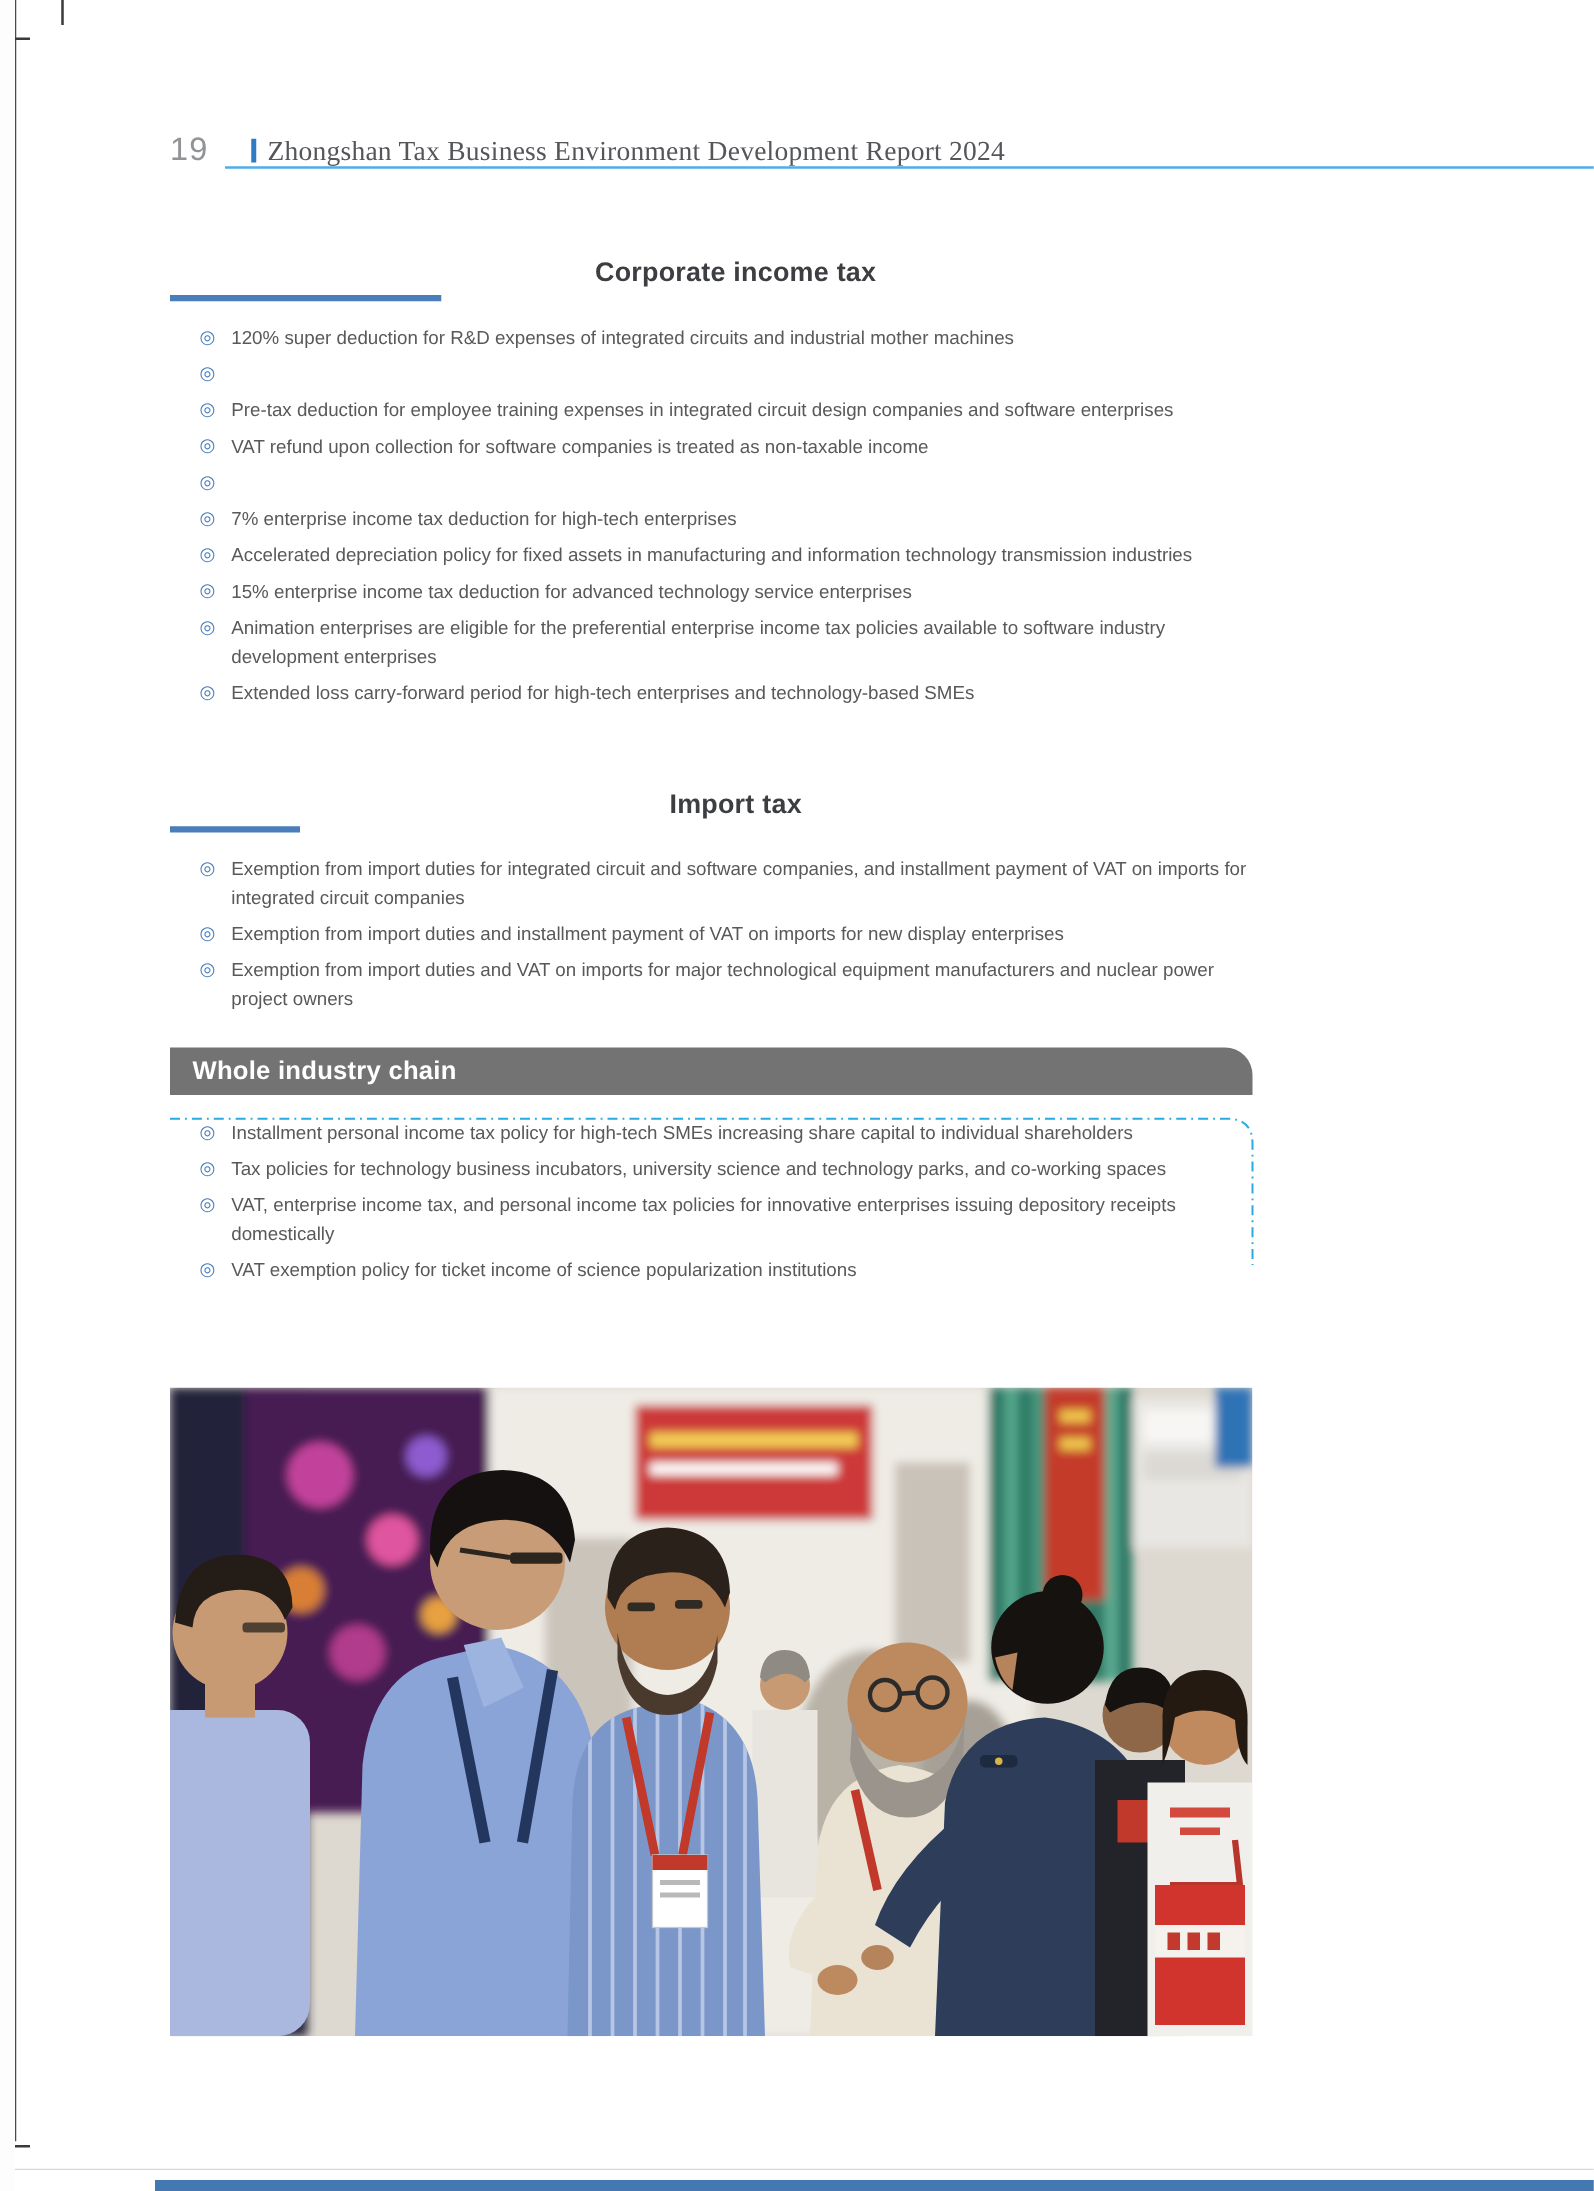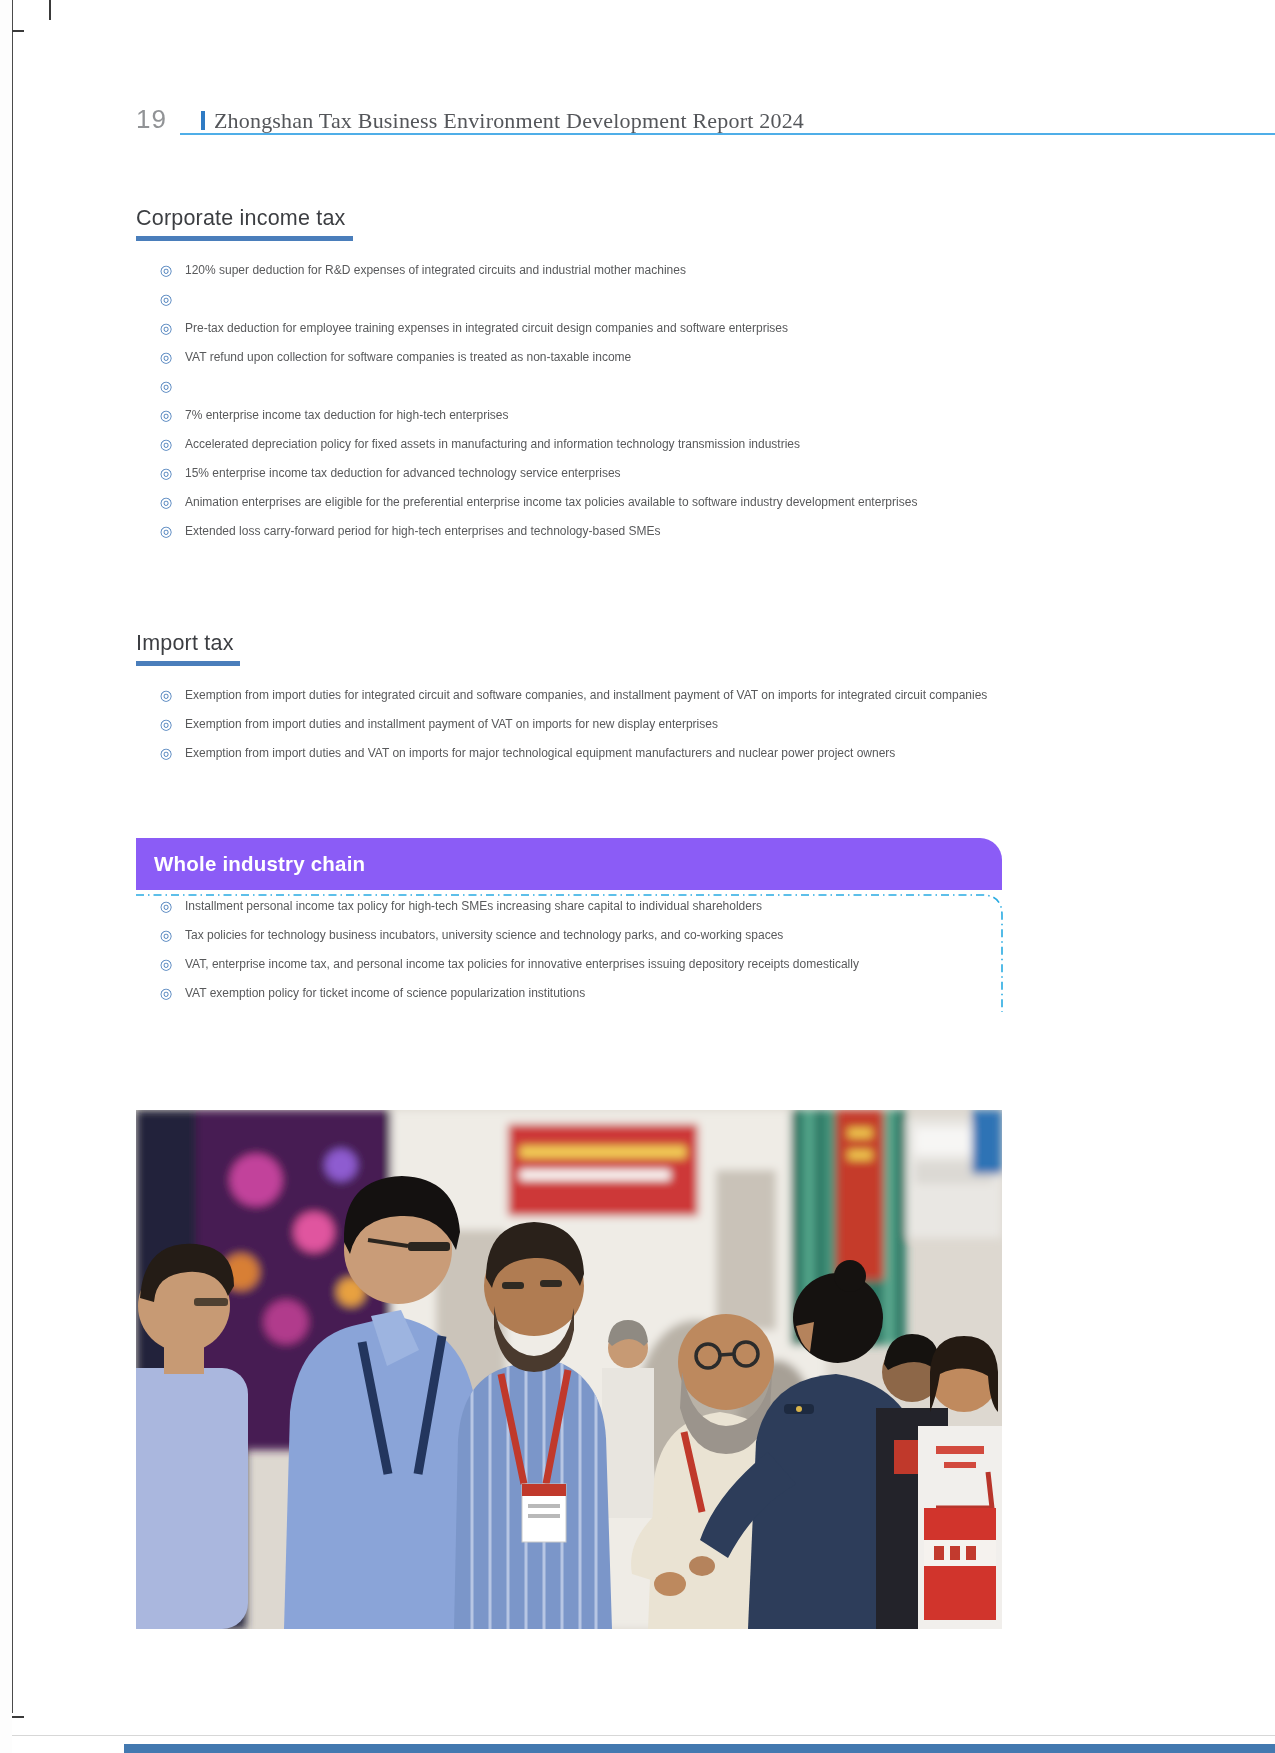--- a/index.html
+++ b/index.html
@@ -22,35 +22,35 @@
   .title-accent { width:4px; height:19px; background:#2f7bc4; margin:0 9px 0 34px; align-self:center; transform:translateY(1px); }
   .header-title { margin:0; font-family:"Liberation Serif", serif; font-weight:normal;
                   font-size:22px; color:#54565a; letter-spacing:0.2px; }
   .header-rule { position:absolute; left:168px; right:0; top:133px; height:2px; background:#4faee8; }
 
   
   section { position:absolute; left:124px; width:905px; }
   #sec-corporate { top:205px; }
   #sec-import    { top:630px; }
   #sec-chain     { top:895px; }
-  h2.sec-title { margin:0; font-size:21.5px; line-height:26px; font-weight:400;
-                 color:#3c3e42; letter-spacing:0.2px; }
+  h2.sec-title { margin:0; font-size:21.5px; line-height:26px; font-weight:700;
+                 color:#3c3e42; letter-spacing:0.2px;text-align:center; }
   .title-underline { height:4.5px; background:#4a7ebb; margin-top:5px; }
   .w-corporate { width:217px; }
   .w-import    { width:104px; }
 
   ul.policy-list { list-style:none; margin:18px 0 0 0; padding:0 0 0 22px; max-width:860px; }
   #sec-chain ul.policy-list { margin-top:0; }
   li.bullet-item { display:flex; gap:11px; margin-bottom:6px; }
   .bullet { flex:0 0 16px; text-align:center; color:#4a7ebb; font-size:14.5px; line-height:23px; }
-  .item-text { font-size:12px; line-height:23px; color:#58595b; max-width:838px; }
-
-  
-  .chain-banner { position:absolute; left:124px; top:838px; width:866px; height:52px;
-                  background:#8b5cf6; border-radius:0 22px 0 0; display:flex; align-items:center; }
+  .item-text { font-size:15px; line-height:23px; color:#58595b; max-width:838px; }
+
+  
+  .chain-banner { position:absolute; left:124px; top:838px; width:866px; height:38px;
+                  background:#737373; border-radius:0 22px 0 0; display:flex; align-items:center; }
   .chain-banner h2 { margin:0 0 0 18px; color:#ffffff; font-size:20.5px; font-weight:600; letter-spacing:0.2px; }
   .dash-border { position:absolute; left:124px; top:886px; }
 
   
   figure.photo { position:absolute; left:124px; top:1110px; width:866px; height:519px; margin:0; overflow:hidden; }
 </style>
 </head>
 <body>
 
 <div class="page">

